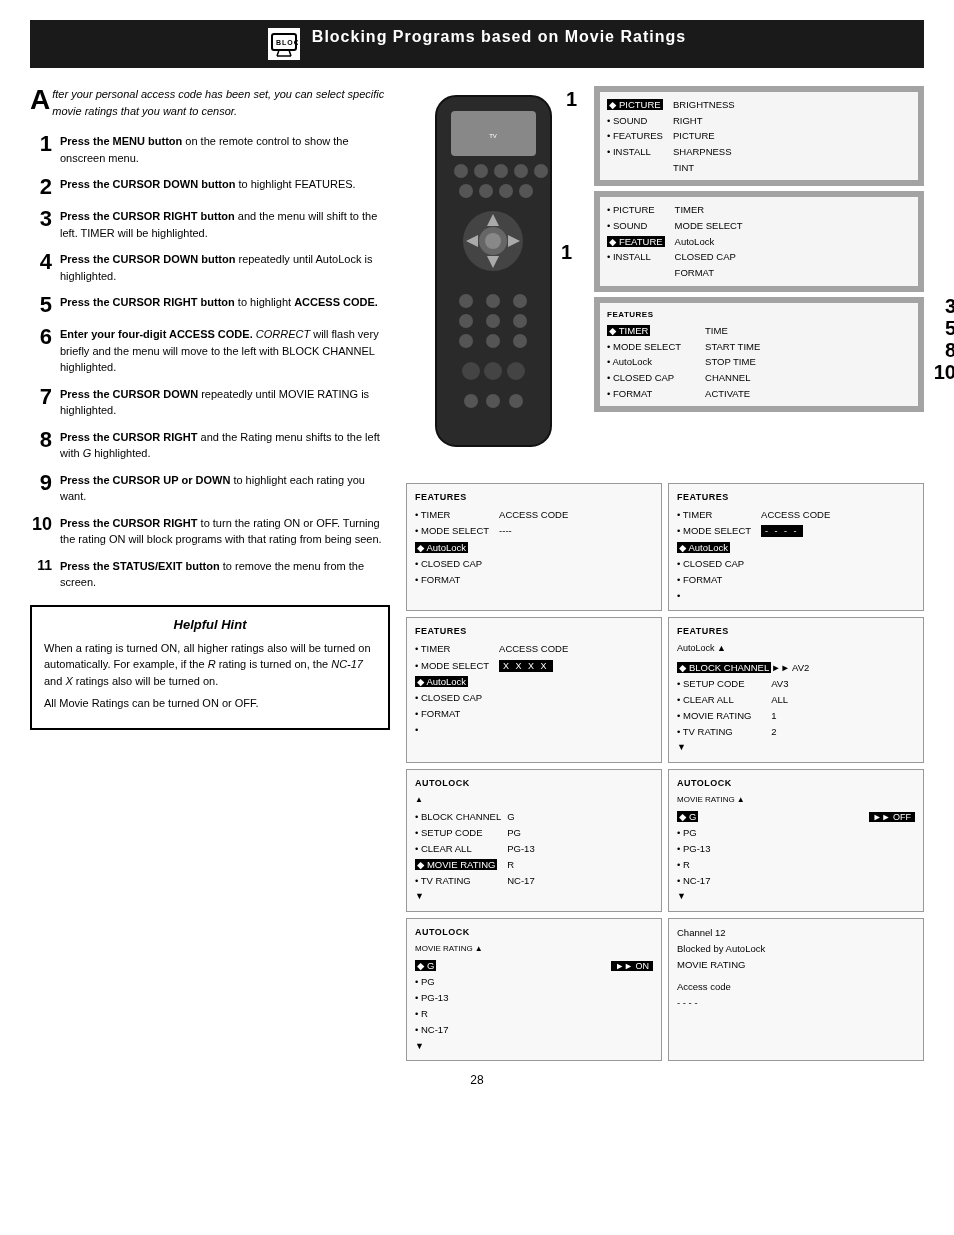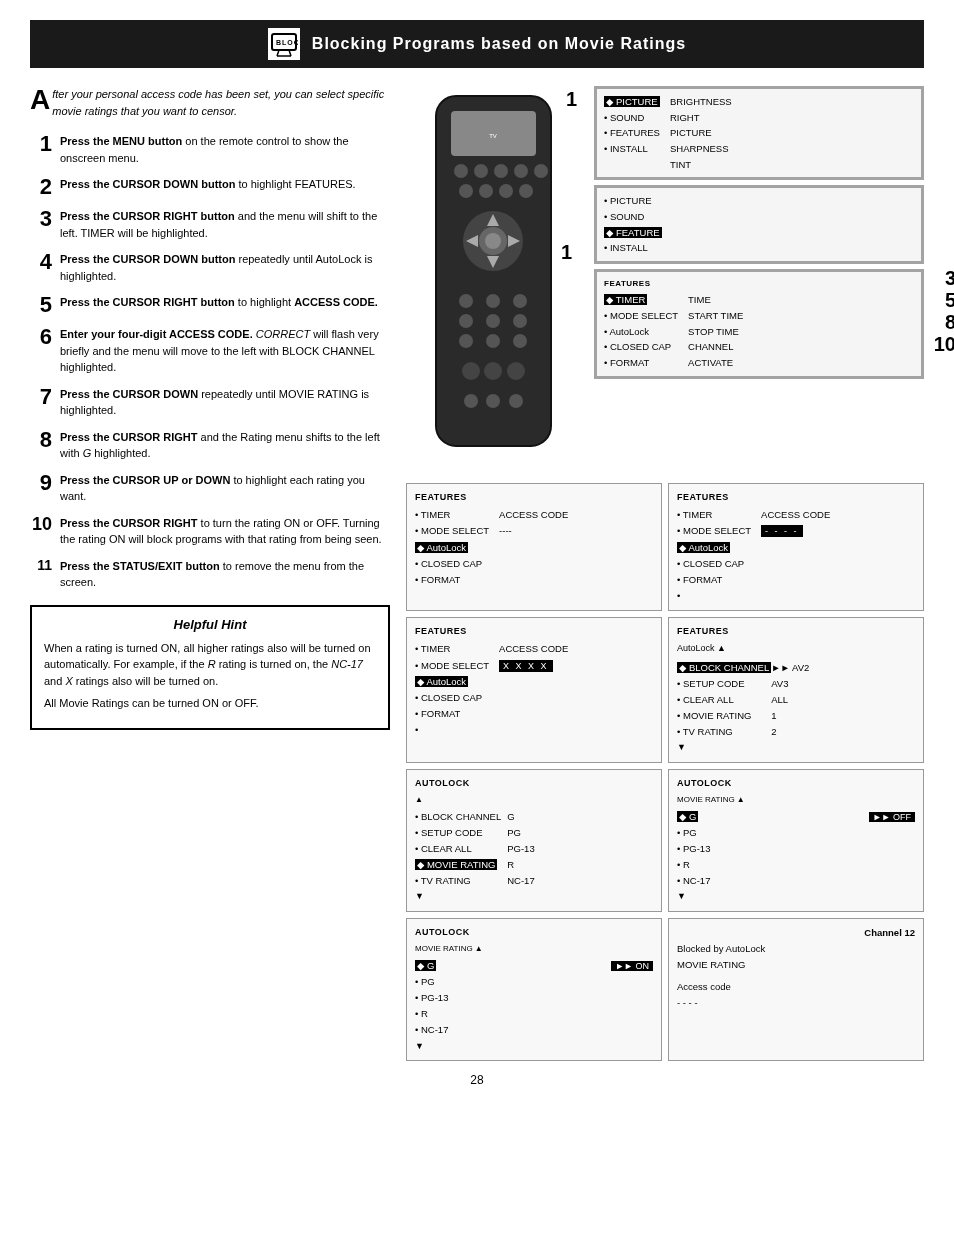--- a/index.html
+++ b/index.html
@@ -23,21 +23,21 @@
     .page-header {
       background: #1a1a1a;
       color: #fff;
       text-align: center;
       padding: 8px 20px;
       font-size: 16px;
       font-weight: bold;
       letter-spacing: 1px;
       margin-bottom: 18px;
       display: flex;
-      align-items: center;
+      align-items: flex-start;
       justify-content: center;
       gap: 12px;
     }
     .header-icon {
       width: 32px;
       height: 32px;
       background: #fff;
       display: flex;
       align-items: center;
       justify-content: center;
@@ -149,21 +149,21 @@
     }
 
     
     .page-num {
       text-align: center;
       font-size: 12px;
       margin-top: 12px;
     }
     .top-panel {
       flex: 1;
-      border: 3px solid #a3a3a3;
+      border: 6px solid #a3a3a3;
       background: #f5f5f5;
       padding: 5px 7px;
       font-size: 9.5px;
       line-height: 1.65;
     }
 
     .right-col-inner {
       flex: 1;
       display: flex;
       flex-direction: column;
@@ -376,32 +376,39 @@
 
           <div style="position:relative; display:flex; gap:5px;">
             <div class="top-panel" style="flex:1;">
               <div style="display:flex; gap:10px;">
                 <div>
                   <div>• PICTURE</div>
                   <div>• SOUND</div>
                   <div><span style="background:#000;color:#fff;padding:0 2px;">◆ FEATURE</span></div>
                   <div>• INSTALL</div>
                 </div>
+                <div>
+                  <div>TIMER</div>
+                  <div>MODE SELECT</div>
+                  <div>AutoLock</div>
+                  <div>CLOSED CAP</div>
+                  <div>FORMAT</div>
+                </div>
               </div>
             </div>
           </div>
 
           <div style="position:relative;">
             <div style="position:absolute; right:-32px; top:-2px; font-size:20px; font-weight:bold;">3</div>
             <div style="position:absolute; right:-32px; top:20px; font-size:20px; font-weight:bold;">5</div>
             <div style="position:absolute; right:-32px; top:42px; font-size:20px; font-weight:bold;">8</div>
             <div style="position:absolute; right:-32px; top:64px; font-size:20px; font-weight:bold;">10</div>
             <div class="top-panel">
               <div style="font-size:8px; font-weight:bold; margin-bottom:2px; text-transform:uppercase; letter-spacing:0.5px;">FEATURES</div>
-              <div style="display:flex; gap:10px;align-items:flex-end;">
+              <div style="display:flex; gap:24px;align-items:flex-end;">
                 <div>
                   <div><span style="background:#000;color:#fff;padding:0 2px;">◆ TIMER</span></div>
                   <div>• MODE SELECT</div>
                   <div>• AutoLock</div>
                   <div>• CLOSED CAP</div>
                   <div>• FORMAT</div>
                 </div>
                 <div>
                   <div>TIME</div>
                   <div>START TIME</div>
@@ -537,21 +544,21 @@
             <div><span class="on-label">►► ON</span></div>
           </div>
           <div>• PG</div>
           <div>• PG-13</div>
           <div>• R</div>
           <div>• NC-17</div>
           <div style="font-size:9px;">▼</div>
         </div>
 
         <div class="diag-panel">
-          <div style="font-weight:bold;text-align:right;">Channel 12</div>
+          <div style="font-weight:normal;">Channel 12</div>
           <div>Blocked by AutoLock</div>
           <div>MOVIE RATING</div>
           <div style="margin-top:6px;">Access code</div>
           <div>- - - -</div>
         </div>
 
       </div>
 
     </div>
 

